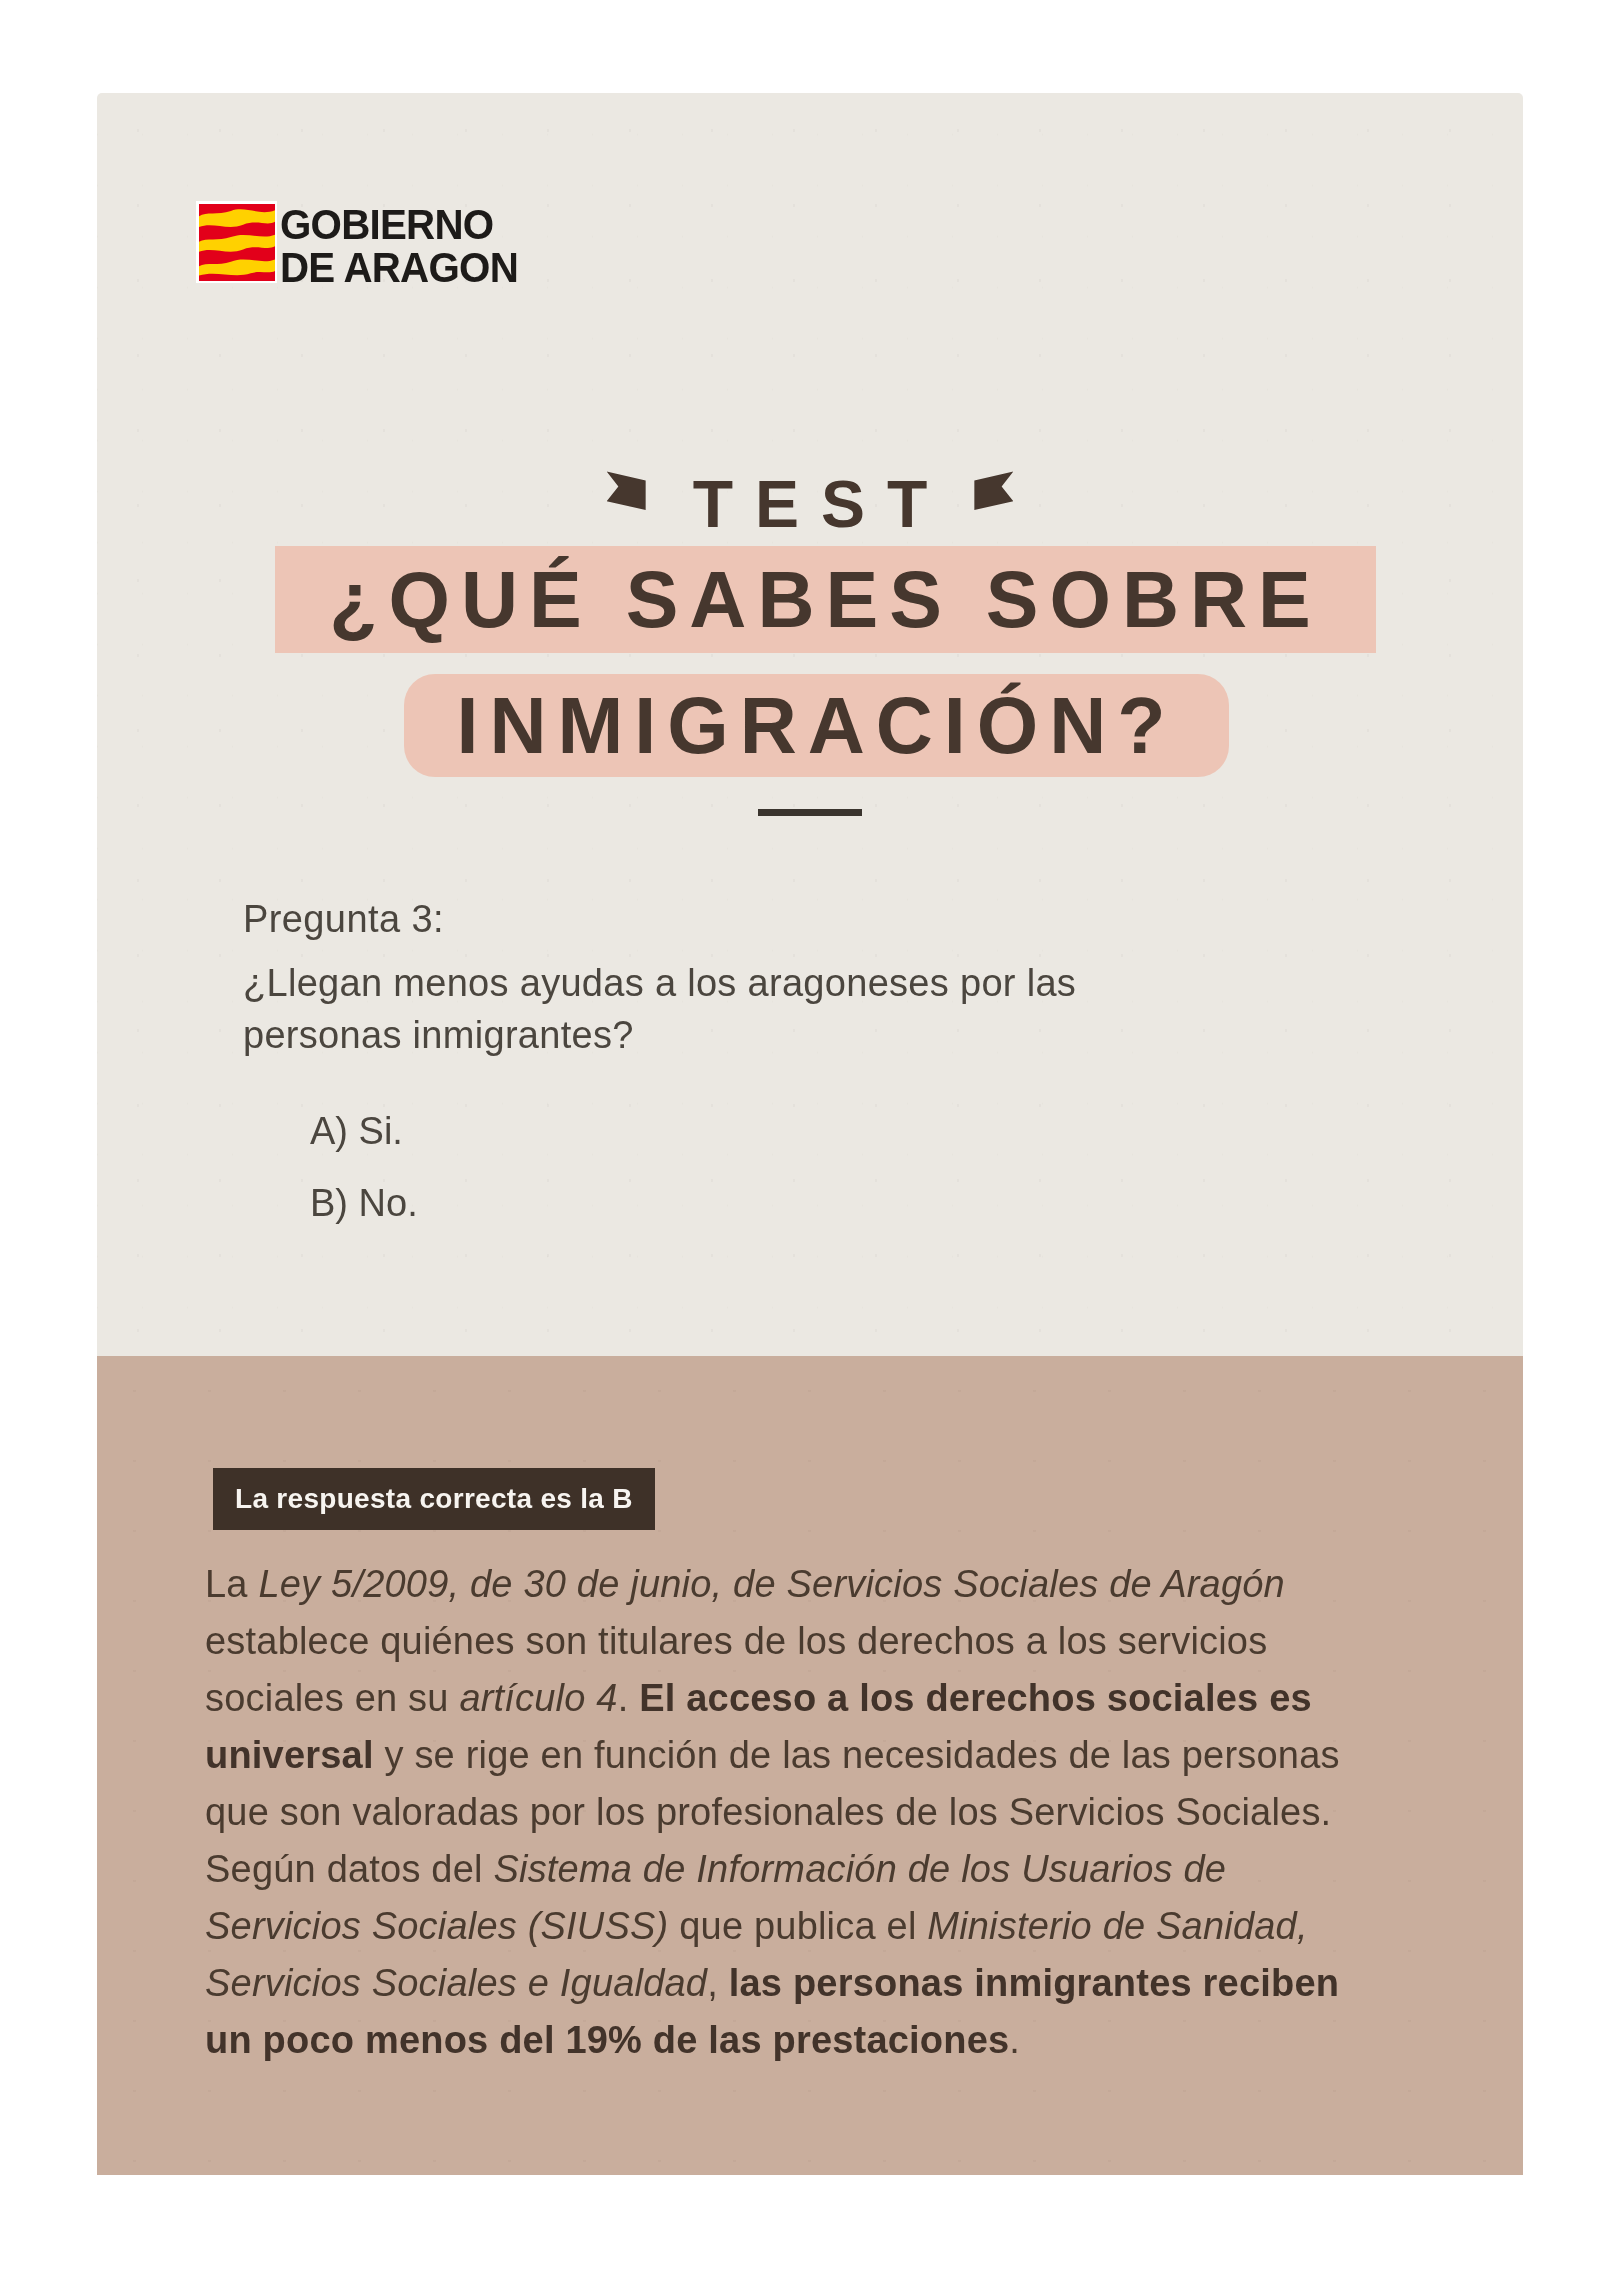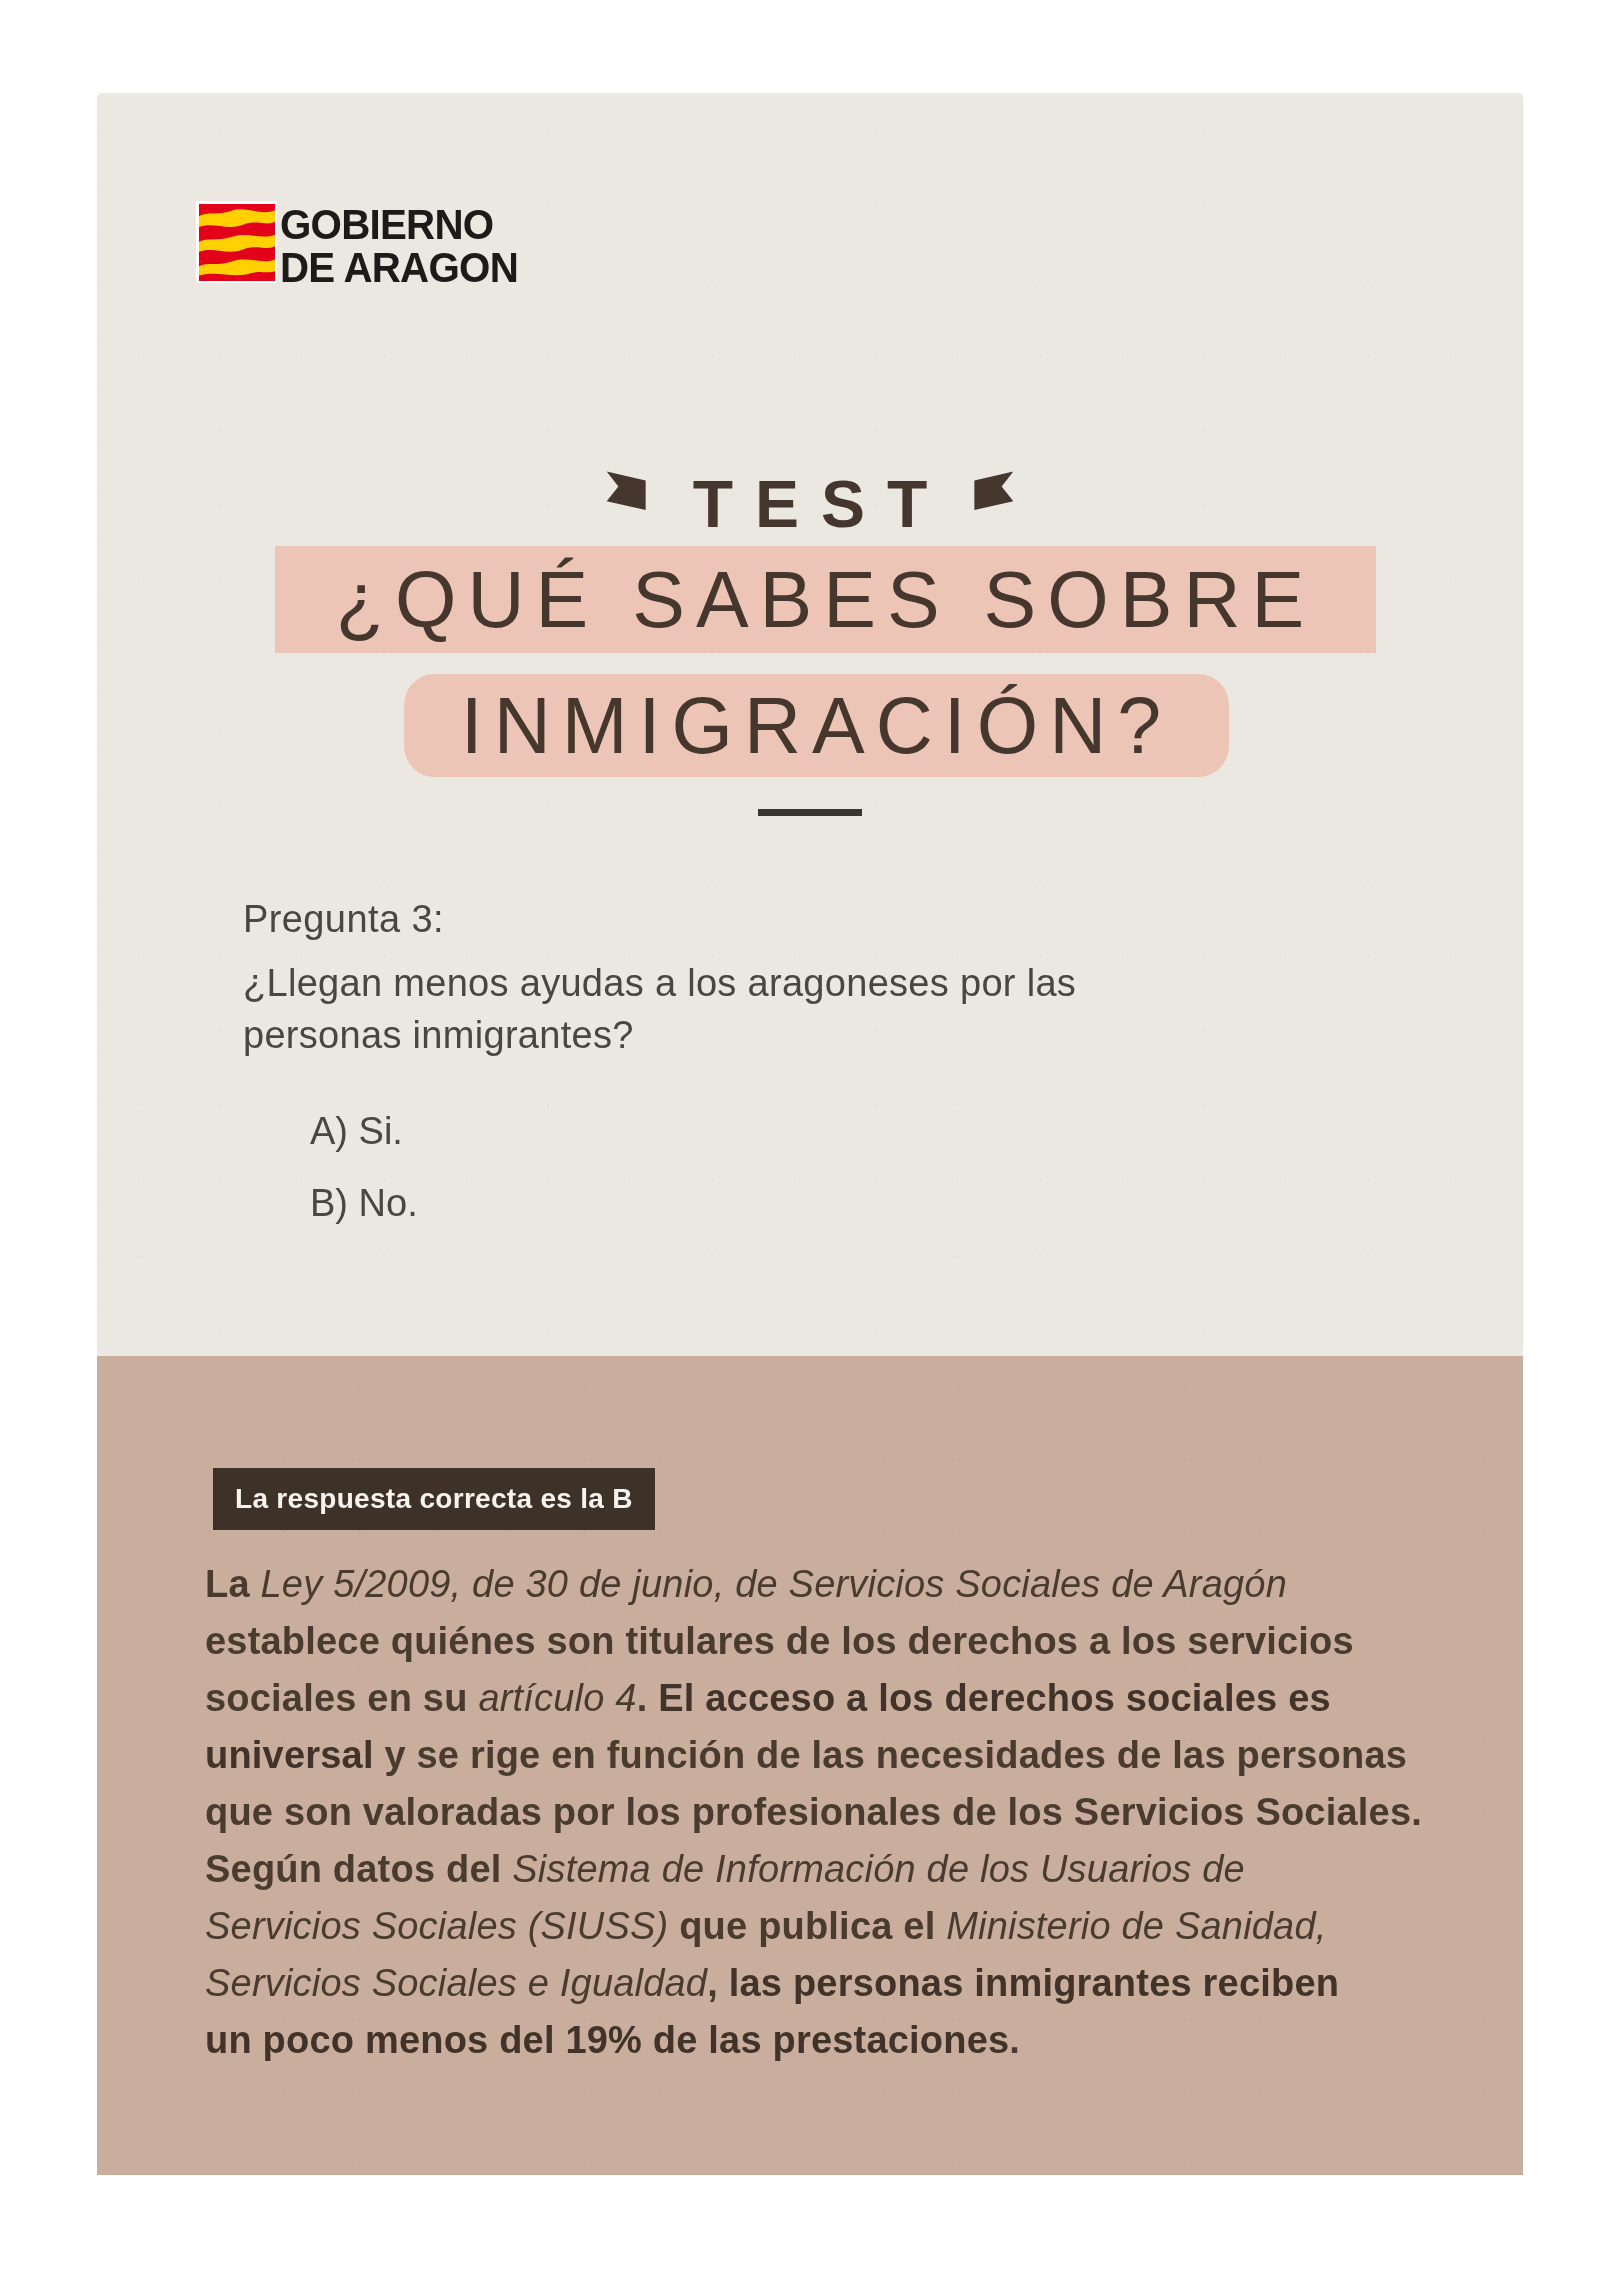--- a/index.html
+++ b/index.html
@@ -37,21 +37,21 @@
     font-weight:700; font-size:66px; letter-spacing:22px; text-indent:22px;
     color:var(--title-brown,#46372e); line-height:64px;margin-top:28px;
   }
   .ribbon { width:39px; height:40px; background:var(--title-brown,#46372e); flex:0 0 auto; }
   .ribbon-left  { clip-path:polygon(0 4%, 100% 26%, 100% 100%, 0 78%, 30% 41%); }
   .ribbon-right { clip-path:polygon(100% 4%, 0 26%, 0 100%, 100% 78%, 70% 41%); }
 
   
   .title-block {
     position:absolute; background:var(--highlight-pink,#edc5b6);
-    color:var(--title-brown,#46372e); font-weight:400; font-size:79px;
+    color:var(--title-brown,#46372e); font-weight:700; font-size:79px;
     letter-spacing:11px; display:flex; align-items:center; justify-content:center;
     white-space:nowrap;
   }
   .title-1 { left:178px; top:453px; width:1101px; height:107px; }
   .title-2 { left:307px; top:581px; width:825px;  height:103px;border-radius:31px; }
   .divider { position:absolute; left:661px; top:716px; width:104px; height:6.7px; background:#3a342e; }
 
   
   .q-label {
     position:absolute; left:146px; top:805px; 
@@ -77,21 +77,21 @@
     background:var(--badge-brown,#3e3128); color:#f7f4f0;
     display:inline-flex; align-items:center; padding:0 22px;
     font-weight:700; font-size:28px; letter-spacing:0.3px; white-space:nowrap;
   }
   .paragraph {
     position:absolute; left:108px; top:200px;
     font-size:38px; line-height:57px; color:#4a3b2f;
     letter-spacing:0.2px;
   }
   .para-line { white-space:nowrap; }
-  .seg-normal { font-style:normal; font-weight:700; }
+  .seg-normal { font-style:normal; font-weight:400; }
   .seg-italic { font-style:italic; font-weight:400; }
   .seg-bold   { font-style:normal; font-weight:700; color:#42332a;text-align:center; }
 </style>
 </head>
 <body>
 
 <div class="canvas">
   <div class="paper">
 
     <div class="logo">

